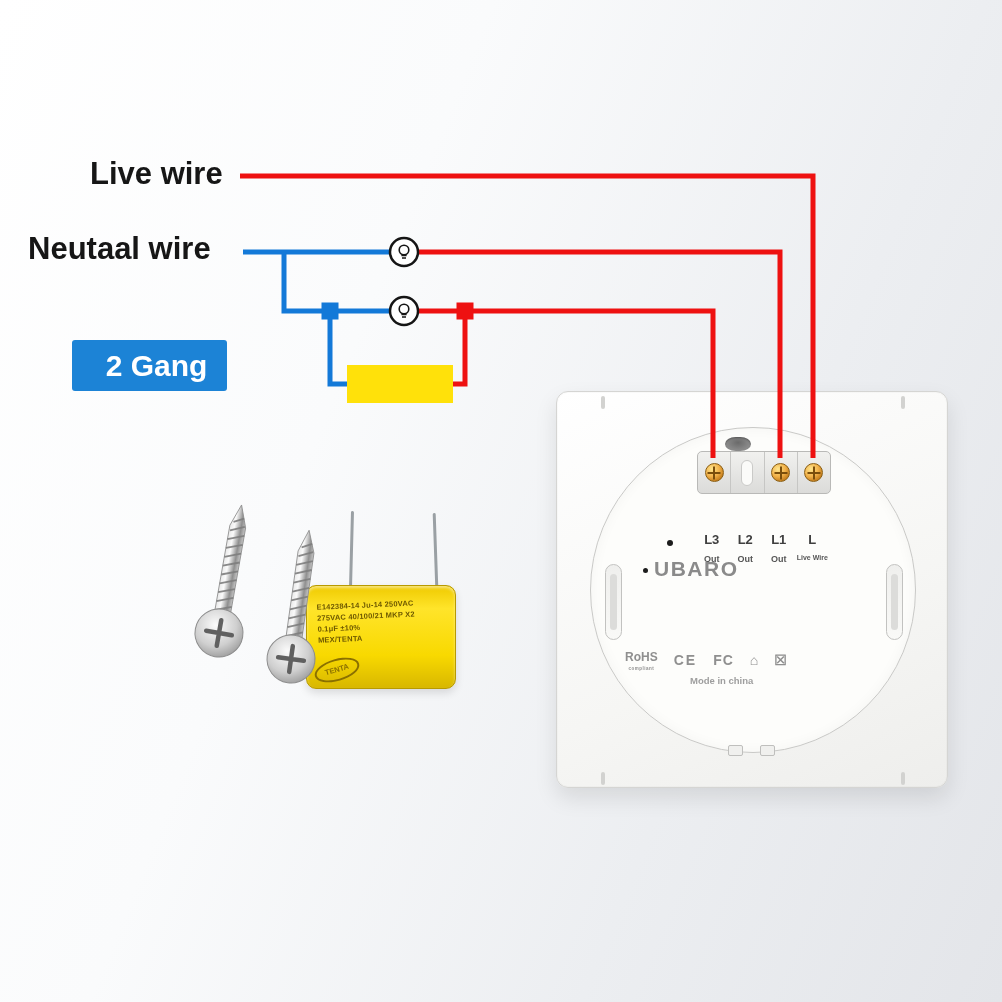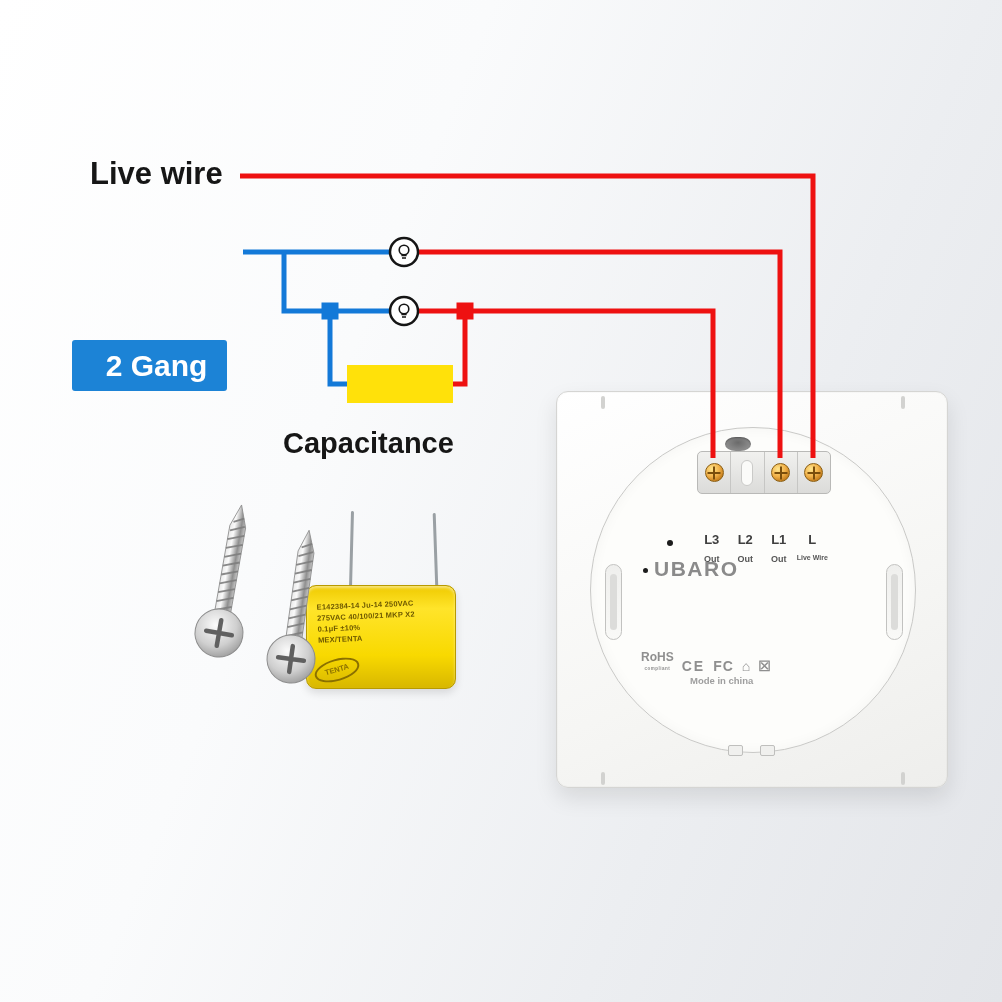--- a/index.html
+++ b/index.html
@@ -75,21 +75,21 @@
 
   .ind-dot{position:absolute;background:#1c1c1c;border-radius:50%;}
   .dot1{left:110px;top:148px;width:6px;height:6px;}
   .dot2{left:86px;top:176px;width:5px;height:5px;}
 
   .brand{position:absolute;left:97px;top:165px;font-size:21px;font-weight:700;
          letter-spacing:1.5px;color:#8a8a8a;}
   .specs{position:absolute;left:97px;top:187px;width:215px;}
   .specs div{font-size:9.5px;font-weight:600;color:#9e9e9e;line-height:13.5px;letter-spacing:0.2px;}
 
-  .cert-row{position:absolute;left:84px;top:260px;display:flex;align-items:flex-end;gap:8px;color:#8f8f8f;}
+  .cert-row{position:absolute;left:68px;top:260px;display:flex;align-items:flex-start;gap:16px;color:#8f8f8f;}
   .rohs{display:flex;flex-direction:column;align-items:center;line-height:11px;}
   .rohs .r1{font-size:12px;font-weight:700;}
   .rohs .r2{font-size:4.5px;font-weight:600;letter-spacing:0.5px;}
   .cert-ce{font-size:14px;font-weight:700;letter-spacing:2px;}
   .cert-fc{font-size:14px;font-weight:700;letter-spacing:1px;}
   .cert-glyph{font-size:14px;font-weight:700;}
   .made-in{position:absolute;left:133px;top:283px;font-size:9.5px;font-weight:700;color:#9e9e9e;}
 
   .side-slot{
     position:absolute;width:17px;height:76px;border-radius:9px;
@@ -128,22 +128,22 @@
   .node-live{fill:var(--live);}
   .node-neutral{fill:var(--neutral);}
   .cap-rect{fill:var(--capyellow);}
 </style>
 </head>
 <body>
 
 <div class="stage">
 
   <div class="diag-label label-live">Live wire</div>
+  <div class="diag-label label-neutral">Neutaal wire</div>
   <div class="gang-badge">2 Gang</div>
-  <div class="diag-label label-cap">Capacitance</div>
 
   <div class="panel">
     <div class="corner-dash cd-tl"></div>
     <div class="corner-dash cd-tr"></div>
     <div class="corner-dash cd-bl"></div>
     <div class="corner-dash cd-br"></div>
 
     <div class="module-circle"></div>
     <div class="top-notch"></div>
 

